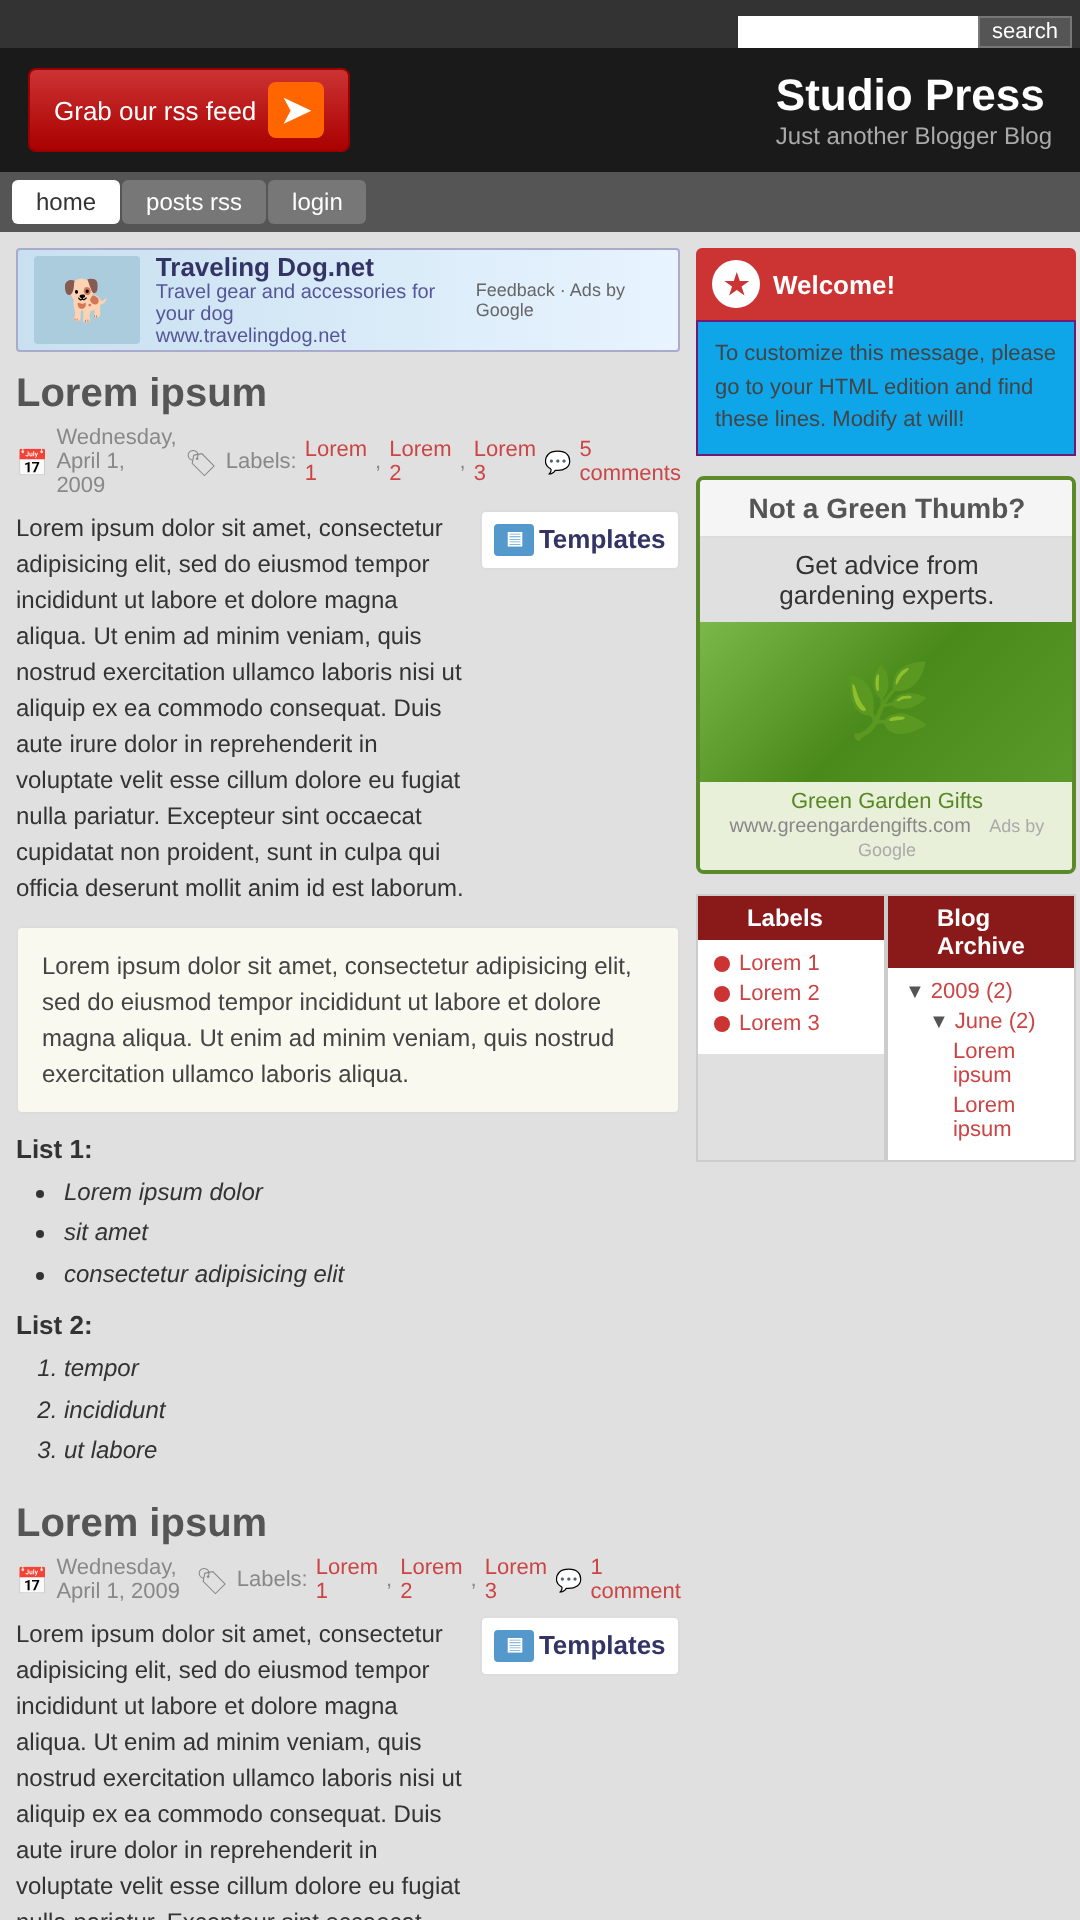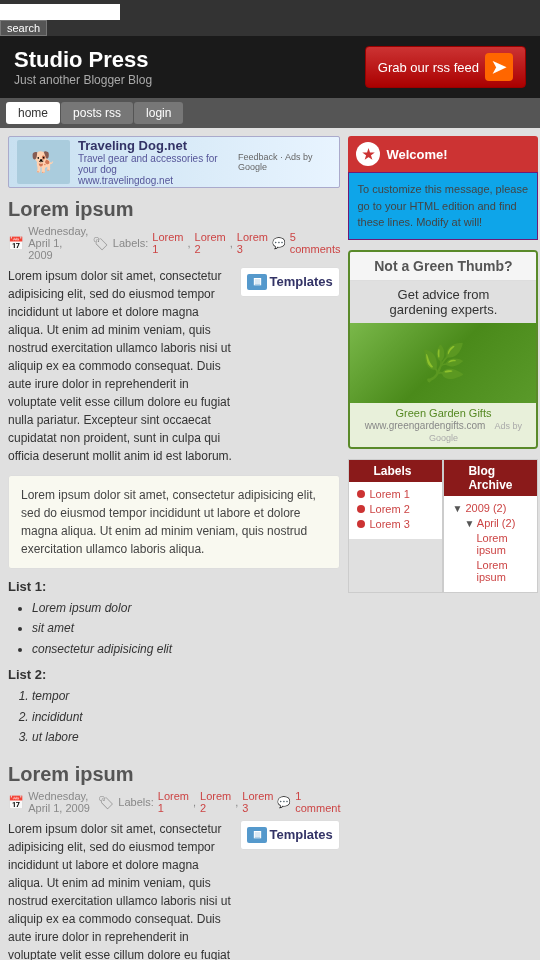--- a/index.html
+++ b/index.html
@@ -1,19 +1,19 @@
 <!DOCTYPE html>
 <html><head>
   <meta charset="utf-8">
   <style>
     * { margin: 0; padding: 0; box-sizing: border-box; }
     body { font-family: Arial, sans-serif; font-size: 13px; background: #e0e0e0; width: 540px; }
 
     
-    #top-bar { background: #333; height: 36px; display: flex; align-items: flex-start; justify-content: flex-end; padding-right: 4px; flex-direction: column; }
+    #top-bar { background: #333; height: 24px; display: flex; align-items: flex-end; justify-content: flex-end; padding-right: 4px; }
     #top-bar input { width: 120px; height: 16px; font-size: 11px; border: none; }
     #top-bar button { background: #555; color: #fff; border: 1px solid #777; font-size: 11px; height: 16px; padding: 0 6px; cursor: pointer; }
 
     
     #header { background: #1a1a1a; padding: 10px 14px; display: flex; align-items: center; justify-content: space-between; }
     #header-left h1 { color: #fff; font-size: 22px; font-weight: bold; }
     #header-left p { color: #aaa; font-size: 12px; }
     #rss-btn { background: linear-gradient(to bottom, #c33, #a00); border: 1px solid #900; border-radius: 4px; padding: 6px 12px; display: flex; align-items: center; gap: 6px; cursor: pointer; }
     #rss-btn span.rss-text { color: #fff; font-size: 13px; }
     #rss-icon { width: 28px; height: 28px; background: #f60; border-radius: 4px; display: flex; align-items: center; justify-content: center; color: #fff; font-size: 18px; font-weight: bold; }
@@ -88,29 +88,29 @@
   </style>
 </head>
 <body>
 
 <div id="top-bar">
   <input type="text" style="">
   <button>search</button>
 </div>
 
 <div id="header">
-  <div id="header-left">
-    <h1>Studio Press</h1>
-    <p>Just another Blogger Blog</p>
-  </div>
   <div id="rss-btn">
     <span class="rss-text">Grab our rss feed</span>
     <div id="rss-icon">
       <span>➤</span>
     </div>
+  </div>
+  <div id="header-left">
+    <h1>Studio Press</h1>
+    <p>Just another Blogger Blog</p>
   </div>
 </div>
 
 <div id="nav">
   <button class="nav-btn active">home</button>
   <button class="nav-btn">posts rss</button>
   <button class="nav-btn">login</button>
 </div>
 
 <div id="content-wrap">
@@ -255,21 +255,21 @@
       <div class="sidebar-col">
         <div class="sidebar-col-header">Blog Archive</div>
         <div class="sidebar-col-body">
           <div class="archive-item">
             <span class="triangle">▼</span>
             <span style="cursor:pointer;color:#c44;">2009 (2)</span>
           </div>
           <div class="archive-sub">
             <div class="archive-item">
               <span class="triangle">▼</span>
-              <span style="cursor:pointer;color:#c44;">April (2)</span>
+              <span style="cursor:pointer;color:#c44;">June (2)</span>
             </div>
             <div class="archive-sub">
               <div class="archive-item">
                 <a style="color:#c44;text-decoration:none;cursor:pointer;">Lorem ipsum</a>
               </div>
               <div class="archive-item">
                 <a style="color:#c44;text-decoration:none;cursor:pointer;">Lorem ipsum</a>
               </div>
             </div>
           </div>

